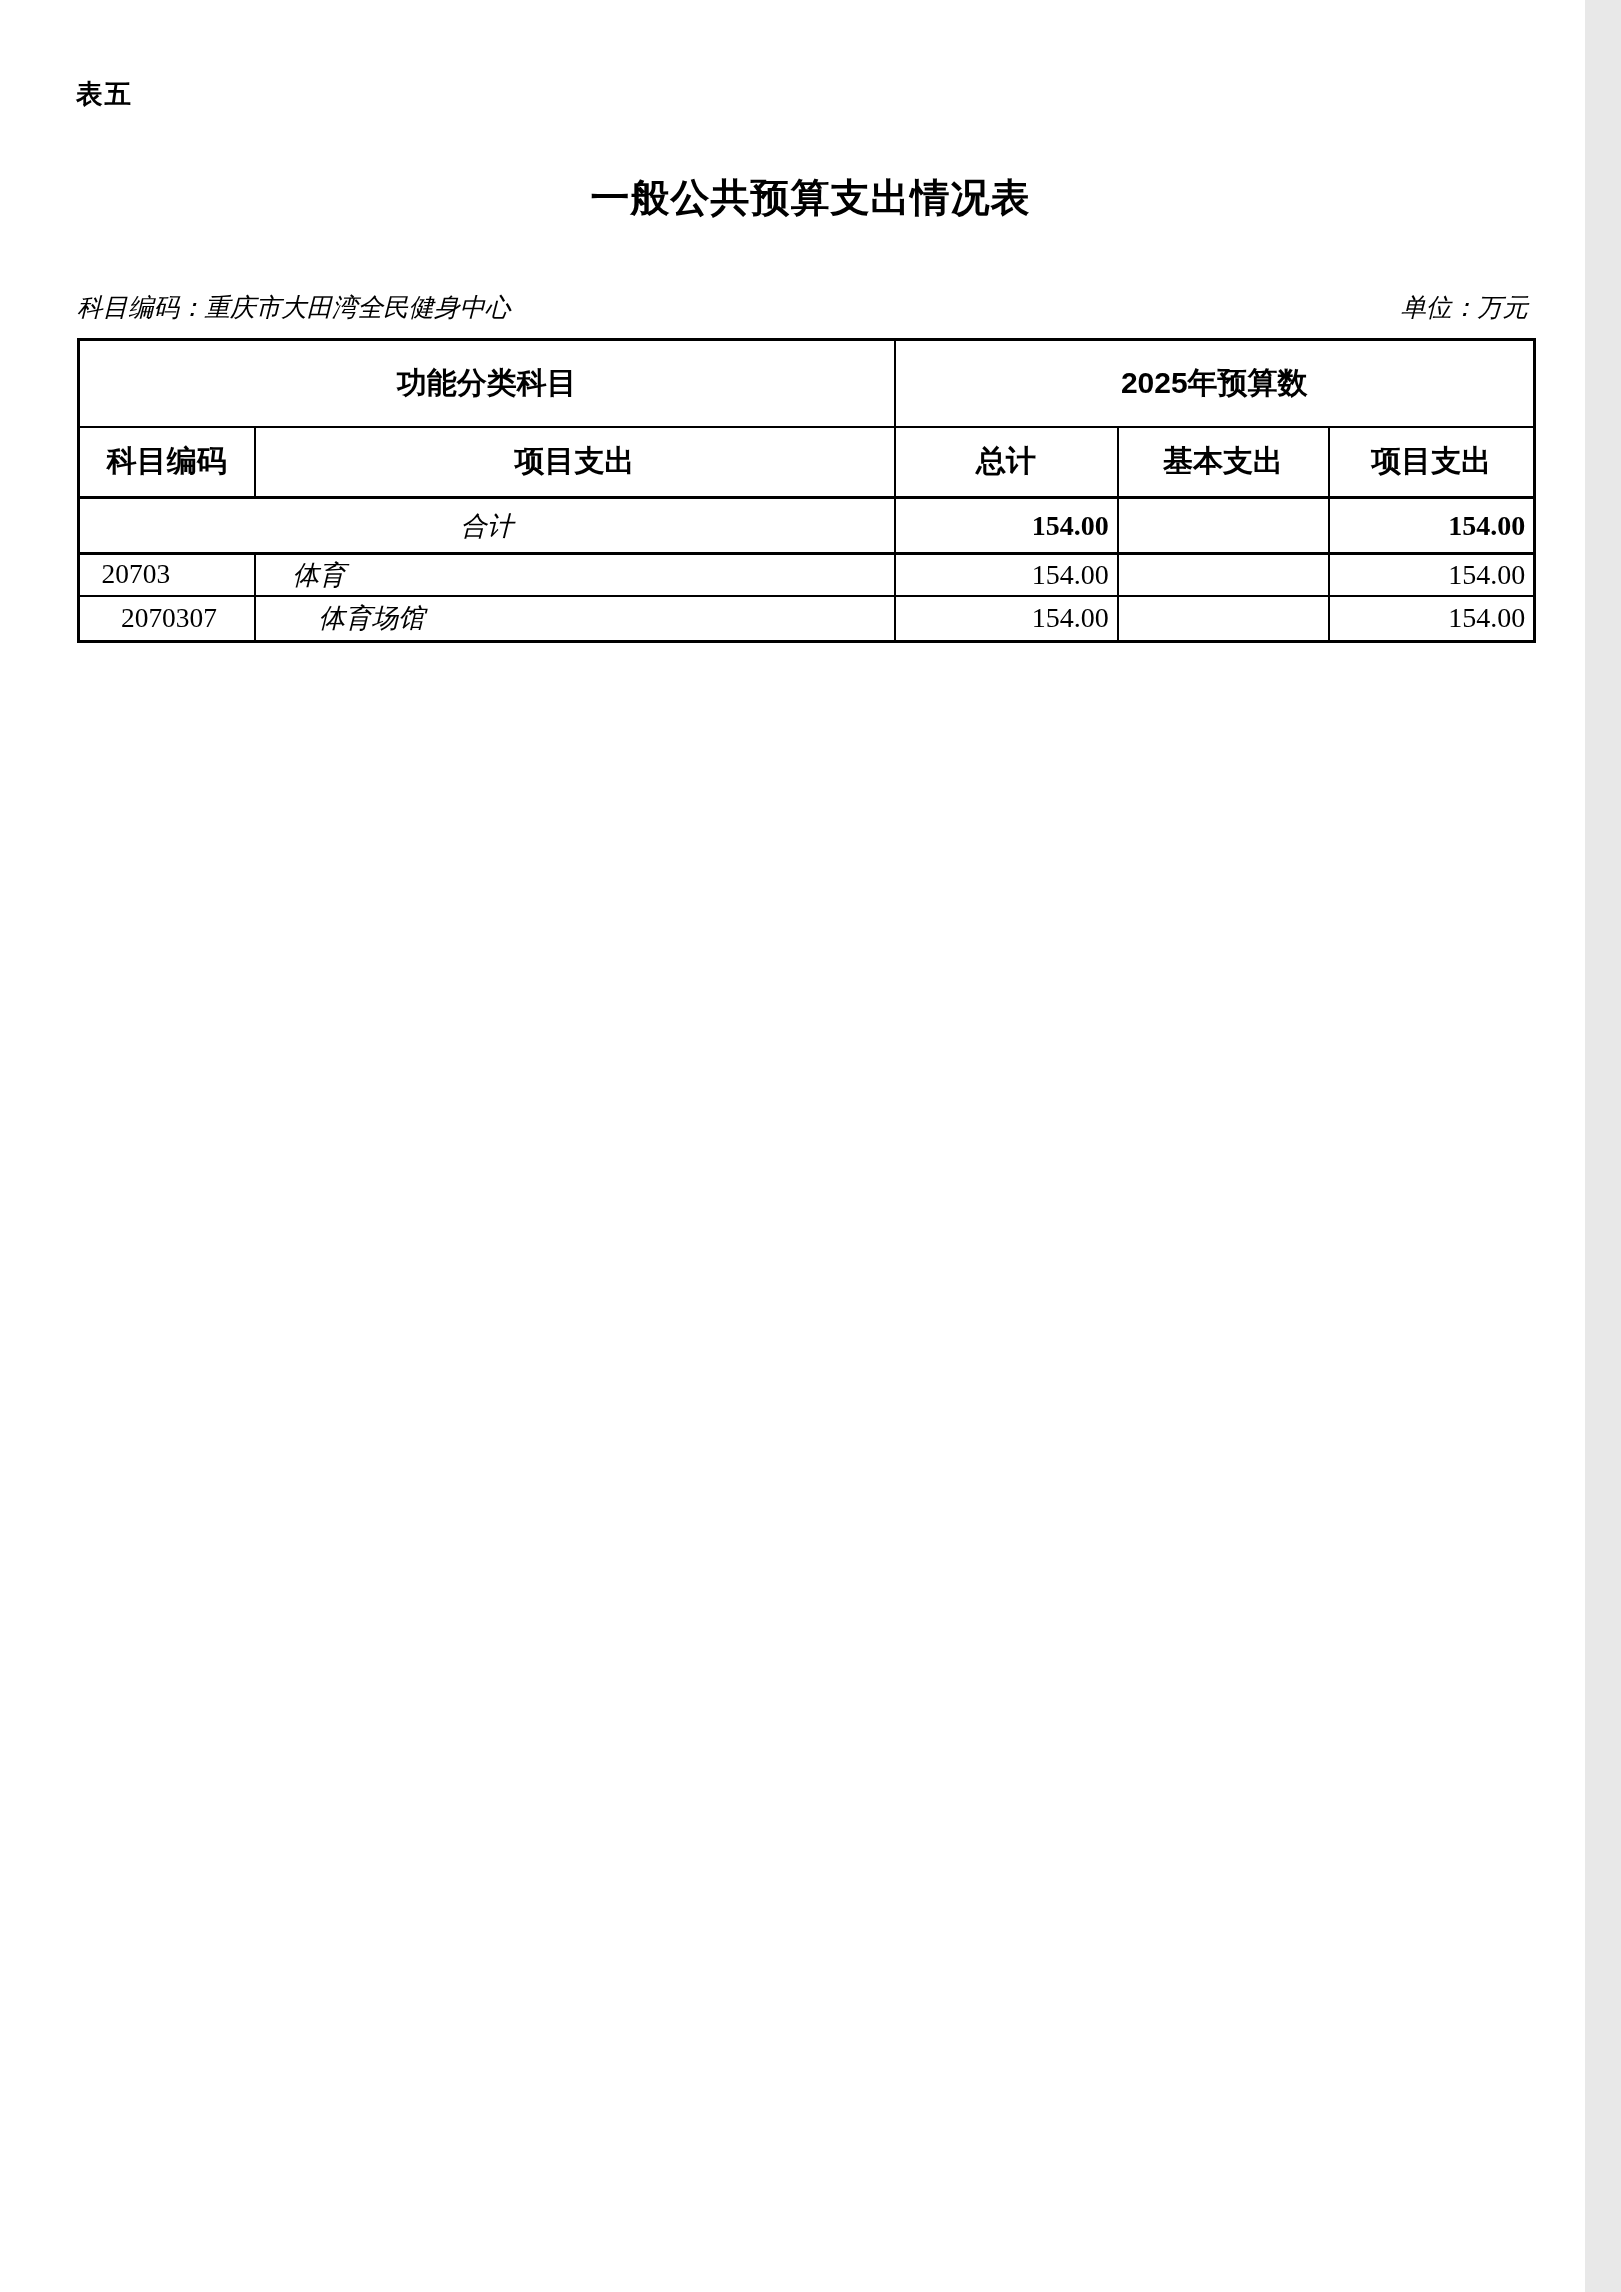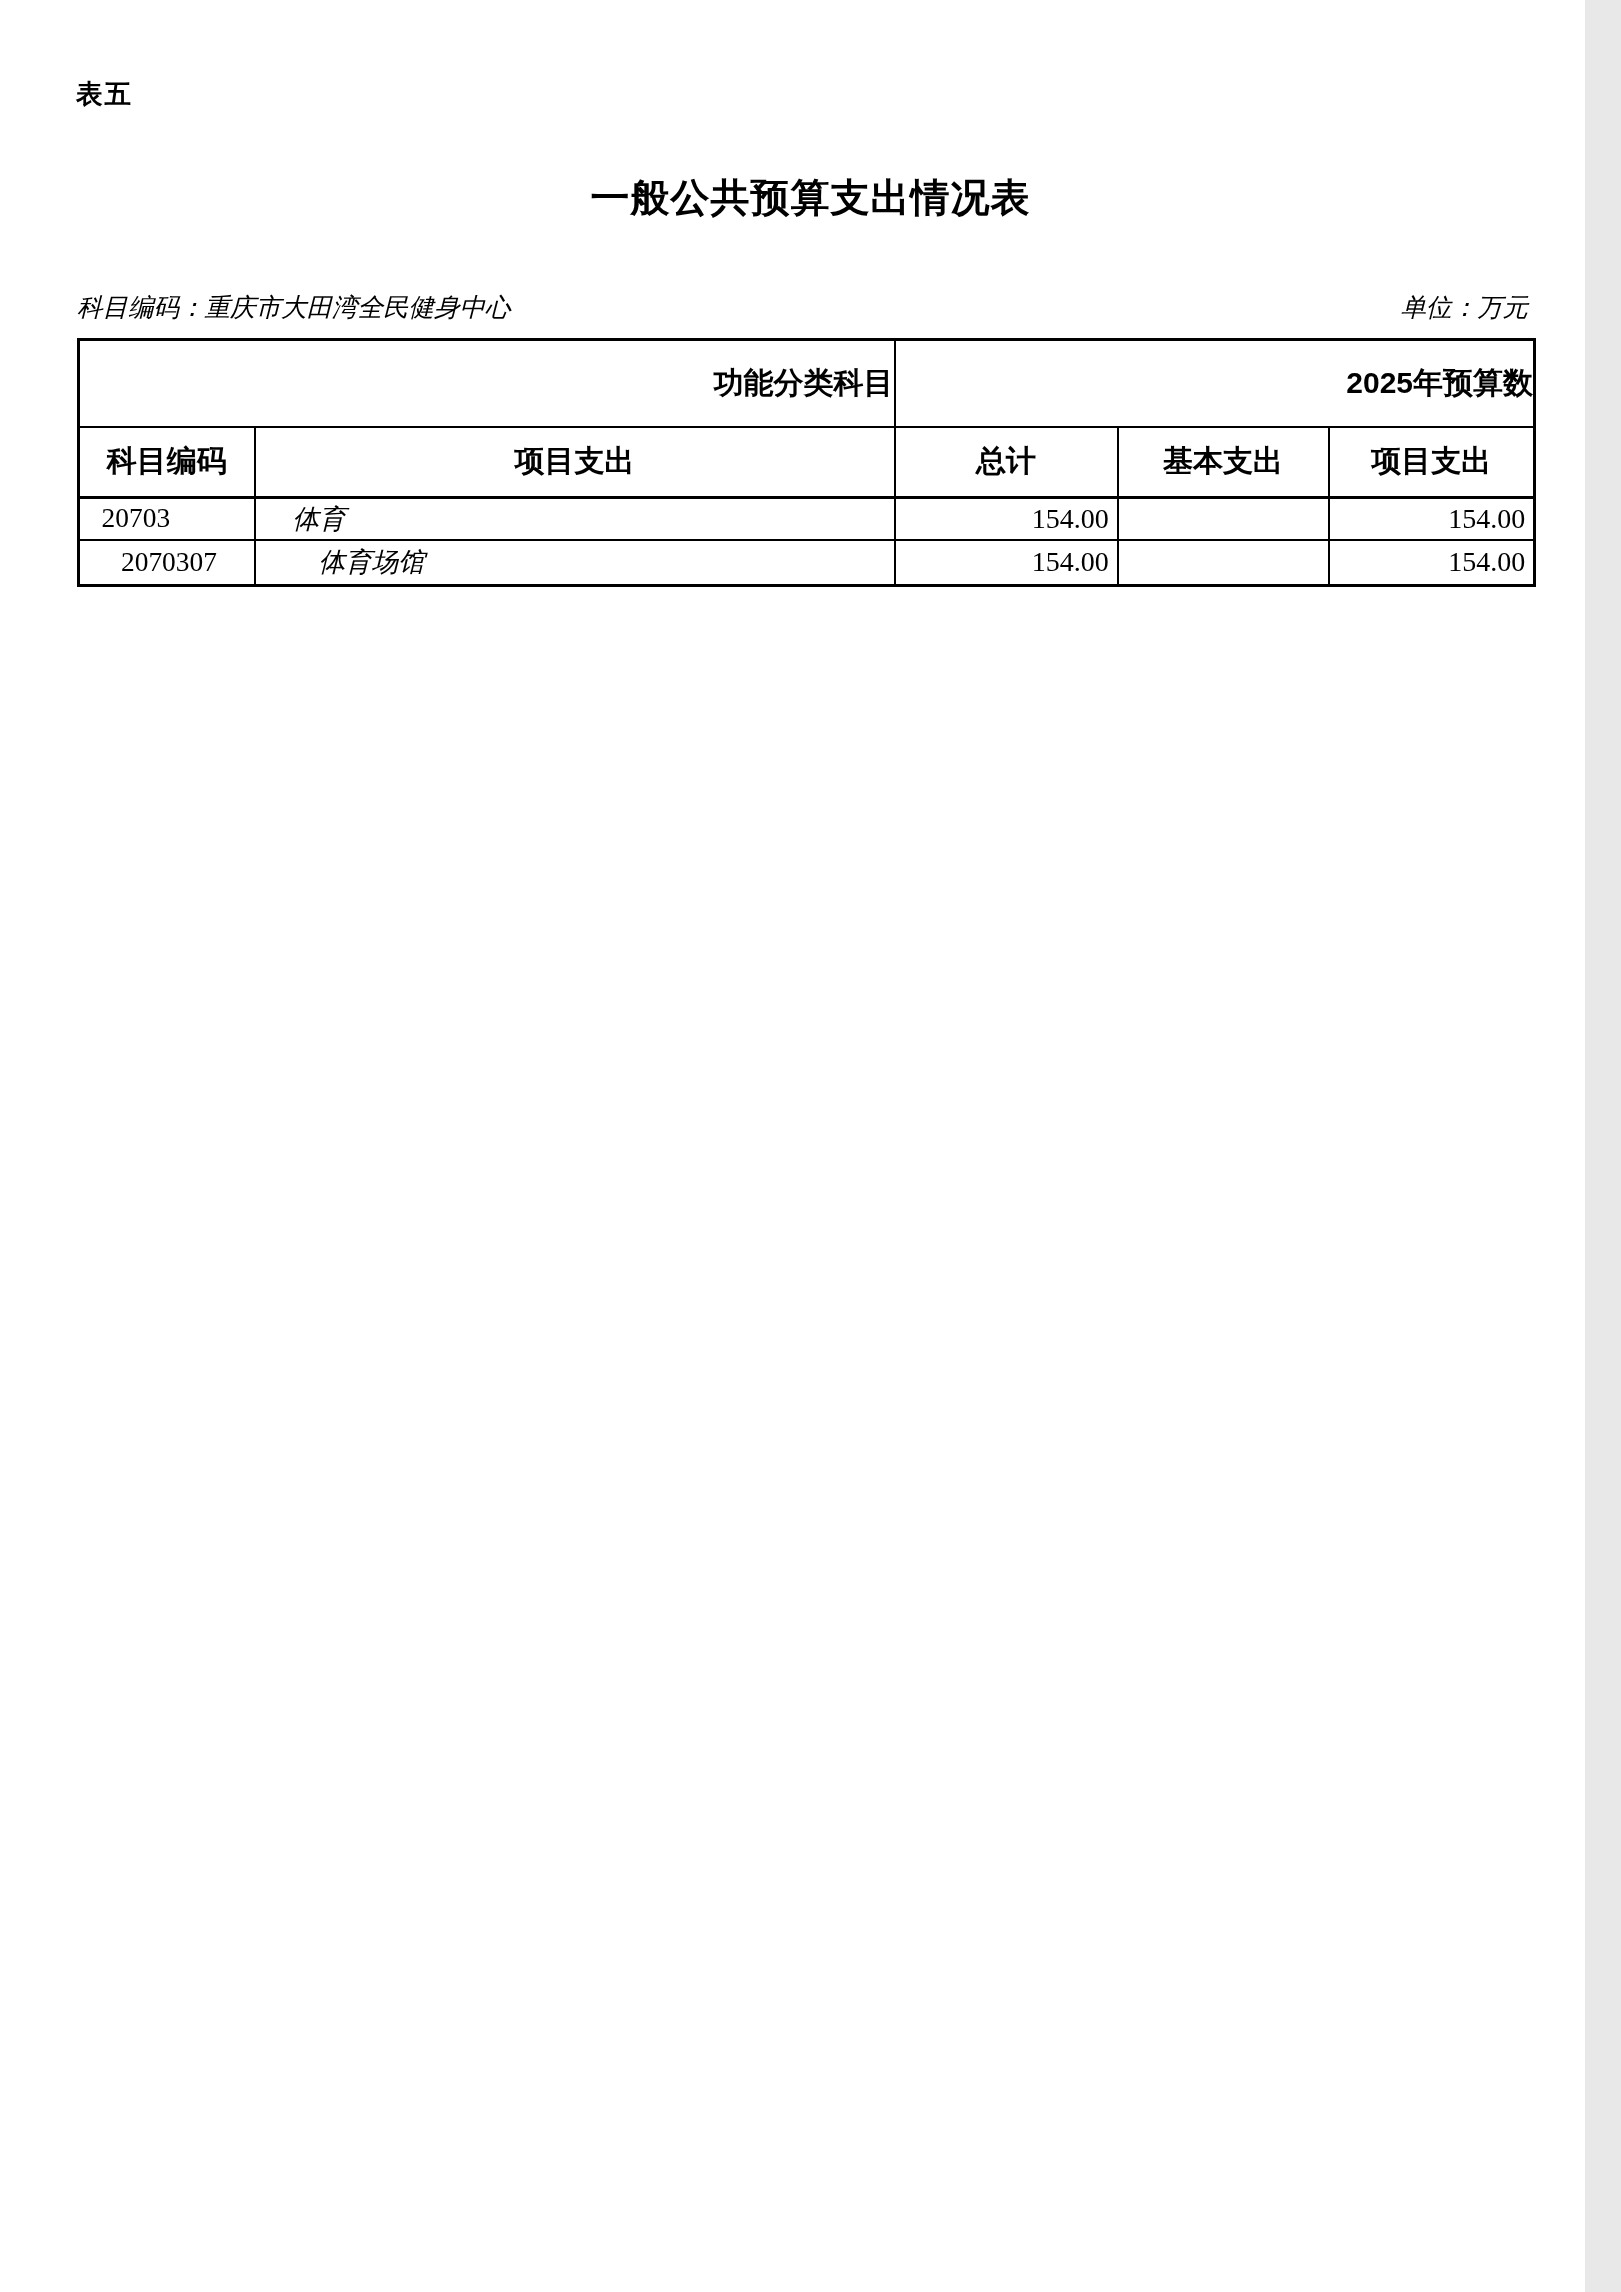--- a/index.html
+++ b/index.html
@@ -58,21 +58,21 @@
     border: 3.9px solid #000000;
   }
   table.budget td {
     border: 2px solid #000000;
     border-top-width: 2.9px;
     border-bottom-width: 2.9px;
     vertical-align: middle;
     overflow: hidden;
     white-space: nowrap;
   }
-  tr.hdr1 td { height: 87px; text-align: right; }
+  tr.hdr1 td { height: 87px; }
   tr.hdr2 td { height: 71px; border-bottom-width: 3.9px; }
   tr.total-row td { height: 56px; border-bottom-width: 3.9px; }
   tr.lvl1 td { height: 47px; }
   tr.lvl2 td { height: 42px; }
   tr.lvl3 td { height: 46px; }
   .th {
     font-family: "Liberation Sans", "DejaVu Sans", sans-serif;
     font-weight: bold;
     font-size: 30px;
     text-align: center;
@@ -126,20 +126,26 @@
         <td class="th" colspan="2">功能分类科目</td>
         <td class="th" colspan="3">2025年预算数</td>
       </tr>
       <tr class="hdr2">
         <td class="th">科目编码</td>
         <td class="th">项目支出</td>
         <td class="th">总计</td>
         <td class="th">基本支出</td>
         <td class="th">项目支出</td>
       </tr>
+      <tr class="total-row">
+        <td class="kai" colspan="2">合计</td>
+        <td class="num">154.00</td>
+        <td class="num"></td>
+        <td class="num">154.00</td>
+      </tr>
       <tr class="lvl2">
         <td class="code">20703</td>
         <td class="kai">体育</td>
         <td class="num">154.00</td>
         <td class="num"></td>
         <td class="num">154.00</td>
       </tr>
       <tr class="lvl3">
         <td class="code">2070307</td>
         <td class="kai">体育场馆</td>

